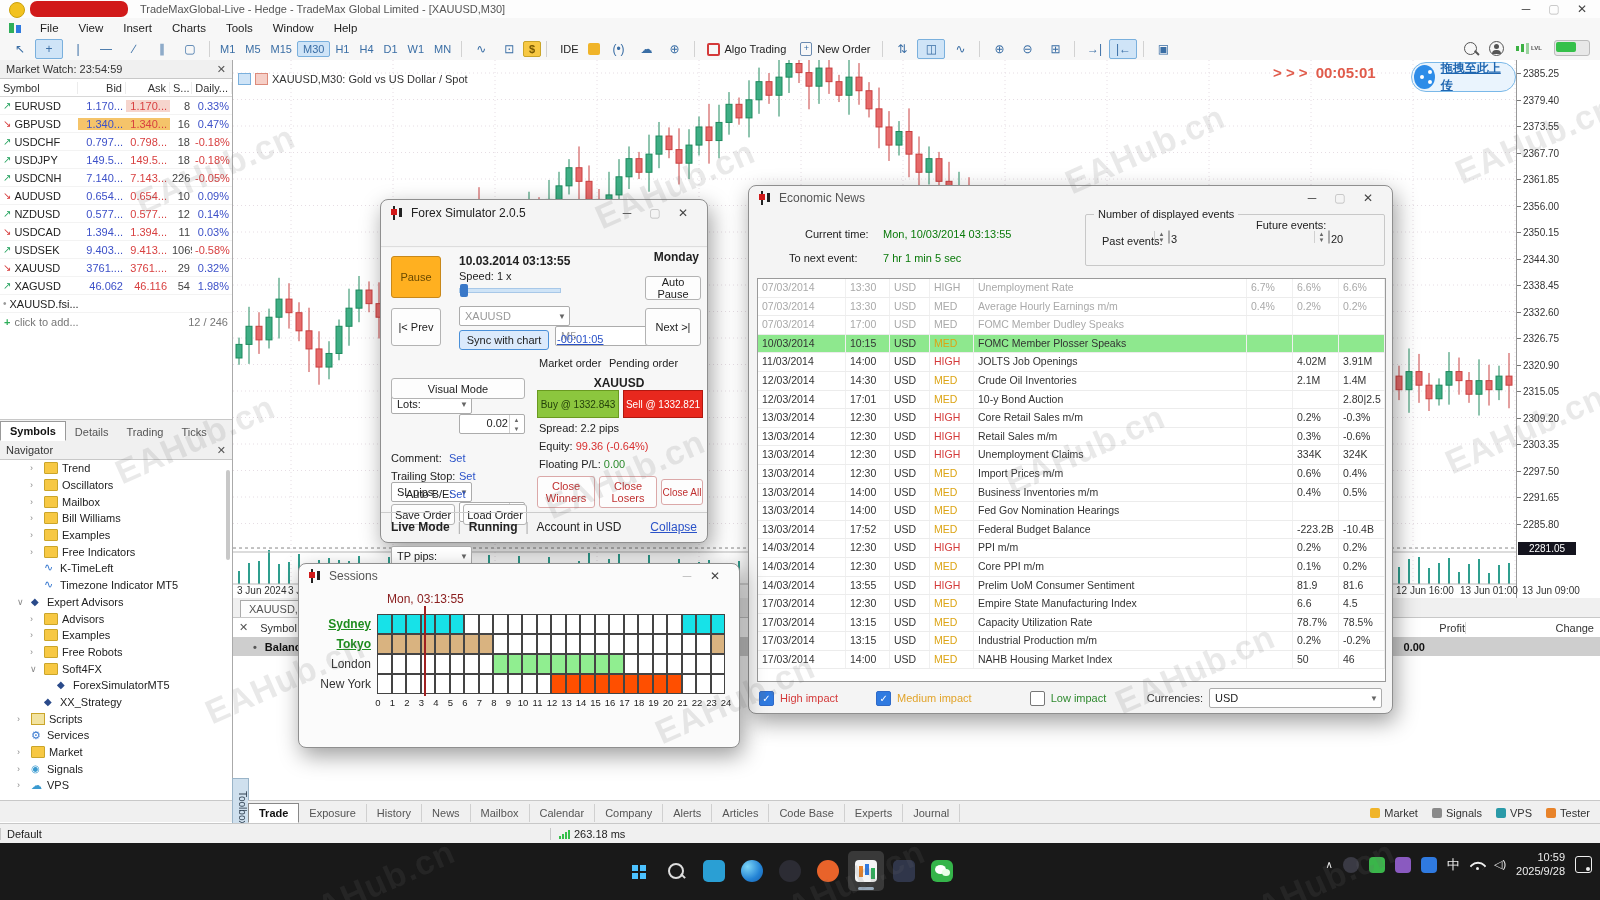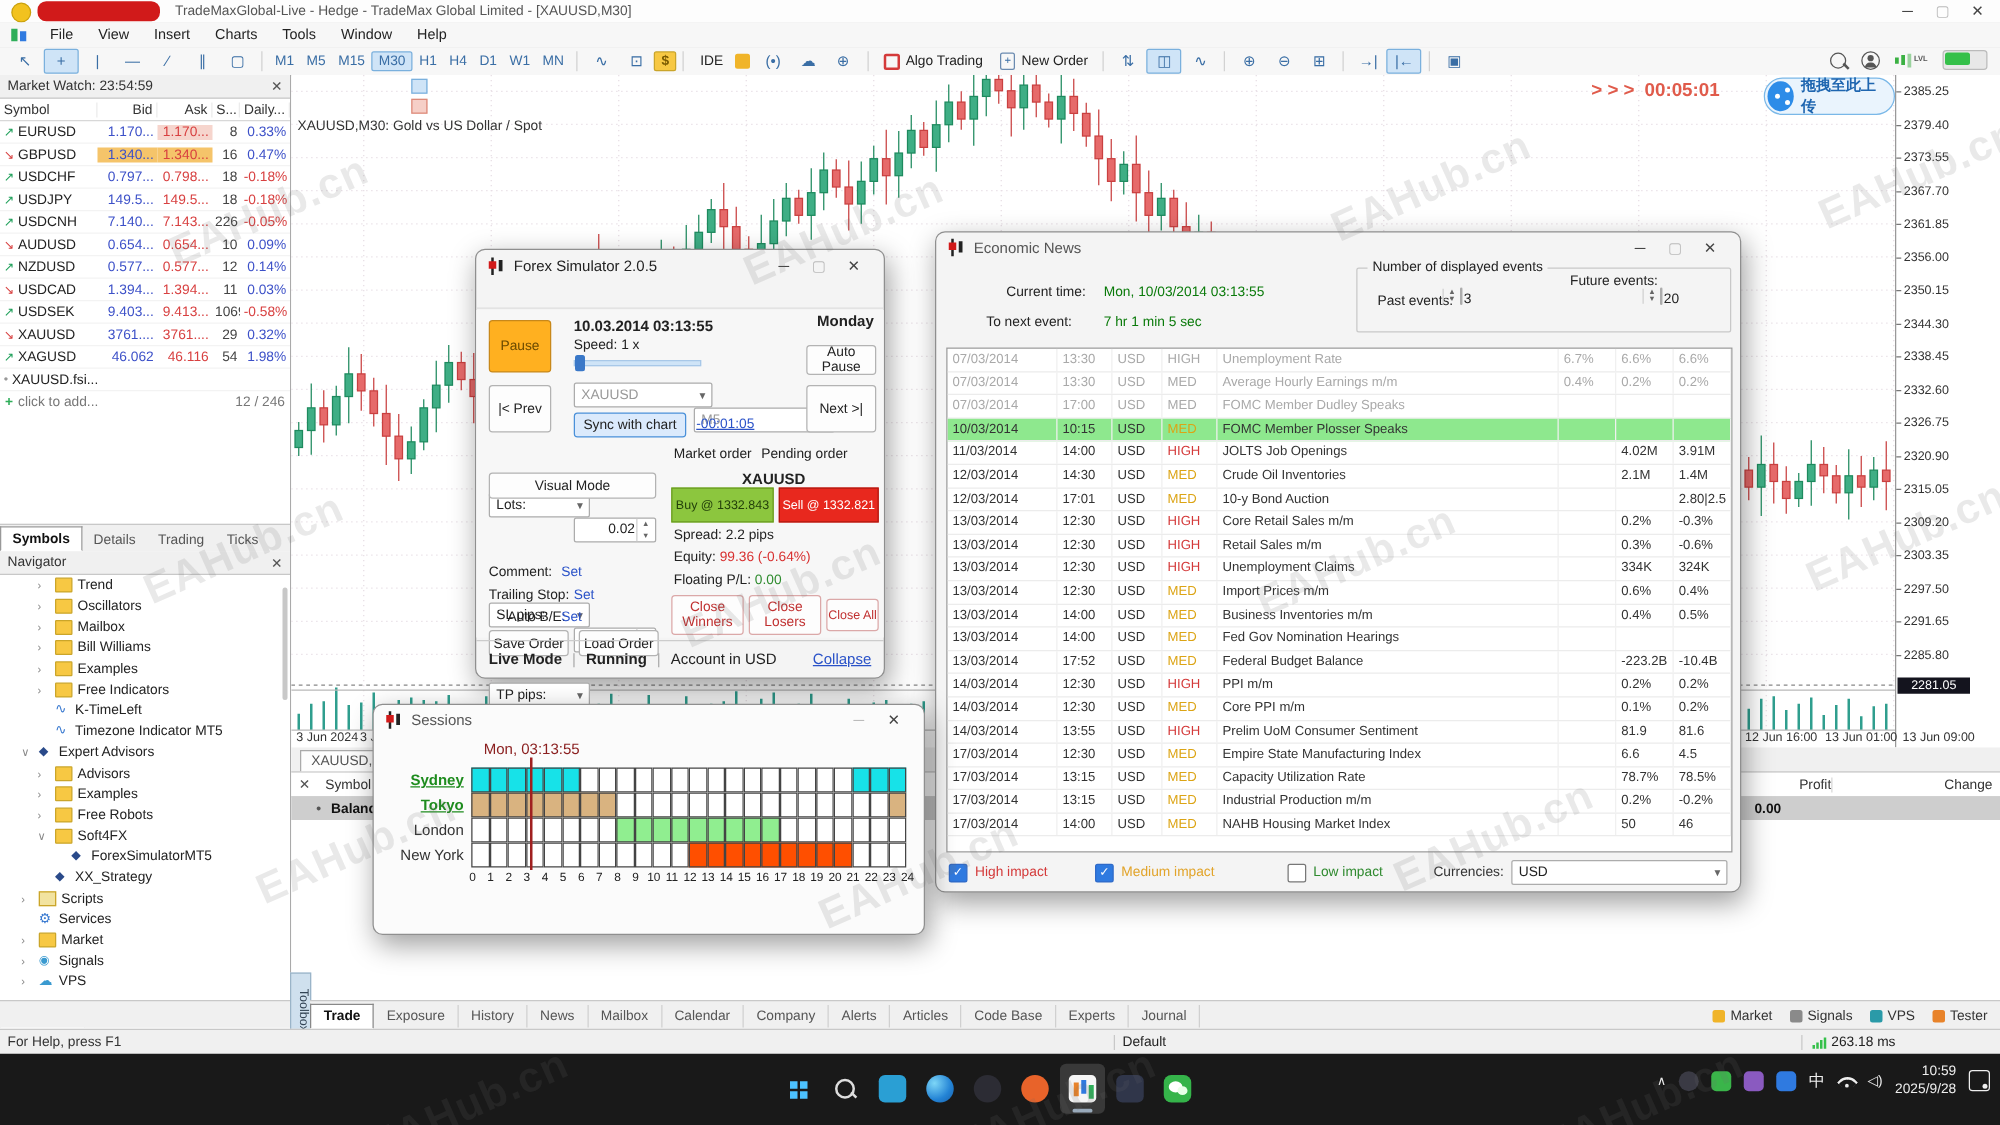--- a/index.html
+++ b/index.html
@@ -868,34 +868,34 @@
         <line x1="1266" y1="305.6934999999992" x2="1266" y2="340.1215000000008" stroke="#1e8a5e" stroke-width="1"></line>
         <rect x="1263" y="316.1125" width="6" height="13.590000000000032" fill="#3fae85" stroke="#1e8a5e"></rect>
         <rect x="1265" y="505" width="2" height="19" fill="#2f9e8e"></rect>
         <line x1="1276" y1="293.0095000000004" x2="1276" y2="348.2754999999996" stroke="#c94040" stroke-width="1"></line>
         <rect x="1273" y="316.1125" width="6" height="9.060000000000002" fill="#e66a6a" stroke="#c94040"></rect>
         <rect x="1275" y="503" width="2" height="21" fill="#2f9e8e"></rect>
         <line x1="0" y1="492" x2="1283" y2="492" stroke="#b9b9b9"></line>
         <line x1="0" y1="524" x2="1283" y2="524" stroke="#b9b9b9"></line>
         <line x1="0" y1="488.0259999999992" x2="1283" y2="488.0259999999992" stroke="#888" stroke-width="1" stroke-dasharray="3 3"></line>
       </svg>
-    <div class="abs flex" style="left:5px;top:3px;gap:4px;flex-direction:column;">
+    <div class="abs flex" style="left:5px;top:13px;gap:4px;">
       <span style="width:11px;height:10px;background:#cfe4f7;border:1px solid #7ab0dd;"></span>
       <span style="width:11px;height:10px;background:#f6cfc7;border:1px solid #dd8a7a;"></span>
       <span style="color:#333;font-size:11px;">XAUUSD,M30:  Gold vs US Dollar / Spot</span>
     </div>
     <div class="abs flex" style="left:1040px;top:4px;gap:8px;color:#e05b4b;font-size:15px;font-weight:bold;">
       <span>&gt; &gt; &gt;</span>
       <span>00:05:01</span>
     </div>
     <div class="abs flex" style="left:1178px;top:2px;height:28px;background:#eaf4fd;border:1px solid #7ab8e8;border-radius:15px;padding:0 12px 0 2px;gap:6px;">
       <span style="width:24px;height:24px;border-radius:50%;background:#2d8ce8;position:relative;">
           <i class="abs" style="left:6px;top:10px;width:4px;height:4px;border-radius:50%;background:#fff;box-shadow:8px -5px 0 #fff,8px 5px 0 #fff;"></i>
         </span>
-      <span style="color:#1f66b0;font-size:12px;font-weight:bold;">拖拽至此上传</span>
+      <span style="color:#1f66b0;font-size:12px;font-weight:bold;text-decoration:underline;">拖拽至此上传</span>
     </div>
   </div>
 
   <div class="abs" style="left:1516px;top:60px;width:84px;height:538px;background:#fff;border-left:1px solid #999;">
     <div id="price-labels">
         <div style="position: absolute; left: 6px; top: 8px; font-size: 10px; color: rgb(51, 51, 51);">2385.25</div>
         <div style="position: absolute; left: 0px; top: 13px; width: 4px; height: 1px; background: rgb(119, 119, 119);"></div>
         <div style="position: absolute; left: 6px; top: 34.5px; font-size: 10px; color: rgb(51, 51, 51);">2379.40</div>
         <div style="position: absolute; left: 0px; top: 39.5px; width: 4px; height: 1px; background: rgb(119, 119, 119);"></div>
         <div style="position: absolute; left: 6px; top: 61px; font-size: 10px; color: rgb(51, 51, 51);">2373.55</div>
@@ -989,21 +989,20 @@
         </div>
         <div style="display: flex; align-items: center; gap: 4px; color: rgb(51, 51, 51);">
           <div style="width: 10px; height: 10px; border-radius: 2px; background: rgb(232, 131, 42);"></div>
           <div>Tester</div>
         </div>
       </div>
   </div>
   <div class="abs tabbar" style="left:0;top:800px;width:232px;border-top:1px solid #c8c8c8;"></div>
 
   <div class="abs flex" style="left:0;top:823px;width:1600px;height:20px;background:#f0f0f0;border-top:1px solid #c8c8c8;">
-    <span style="padding-left:6px;color:#333;flex:1;">For Help, press F1</span>
     <span style="width:210px;border-left:1px solid #c8c8c8;padding-left:6px;color:#222;">Default</span>
     <span style="width:140px;border-left:1px solid #c8c8c8;"></span>
     <span style="width:95px;border-left:1px solid #c8c8c8;"></span>
     <span style="width:95px;border-left:1px solid #c8c8c8;"></span>
     <span class="flex" style="width:150px;border-left:1px solid #c8c8c8;padding-left:8px;gap:4px;">
       <span class="flex" style="gap:1px;align-items:flex-end;">
           <i style="width:2px;height:3px;background:#35c04a;"></i>
           <i style="width:2px;height:5px;background:#35c04a;"></i>
           <i style="width:2px;height:7px;background:#35c04a;"></i>
           <i style="width:2px;height:9px;background:#35c04a;"></i>

